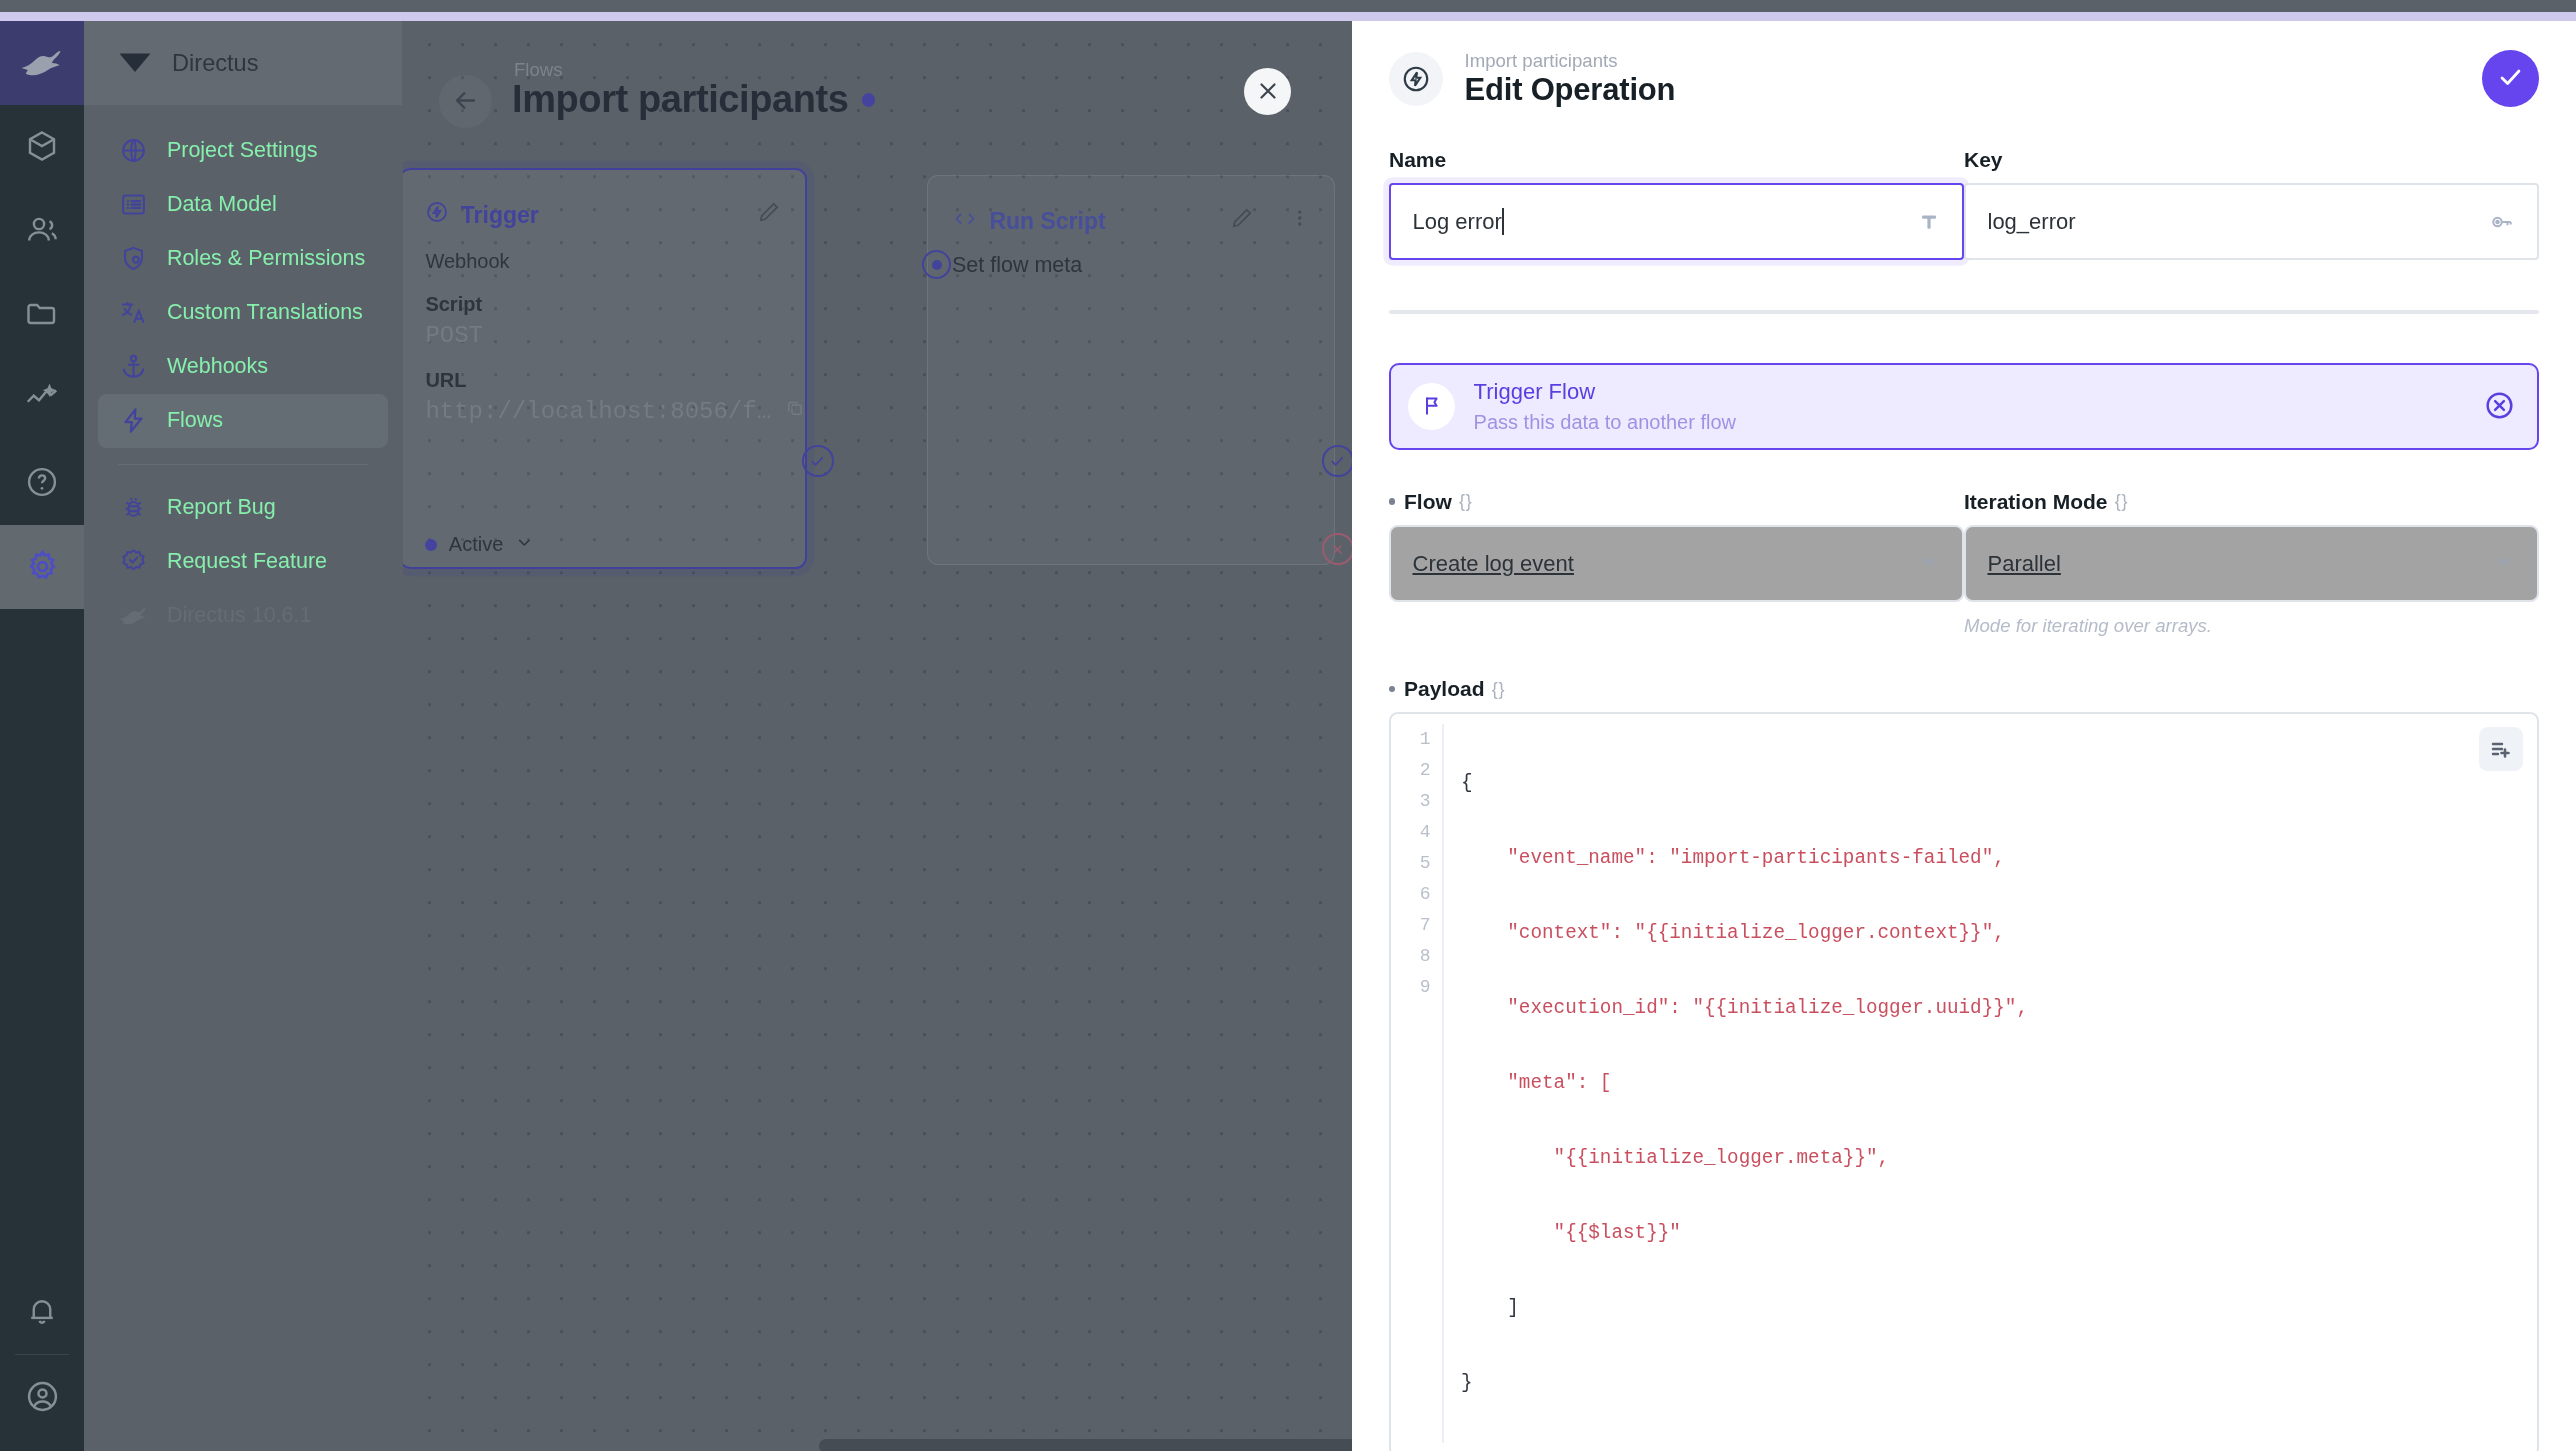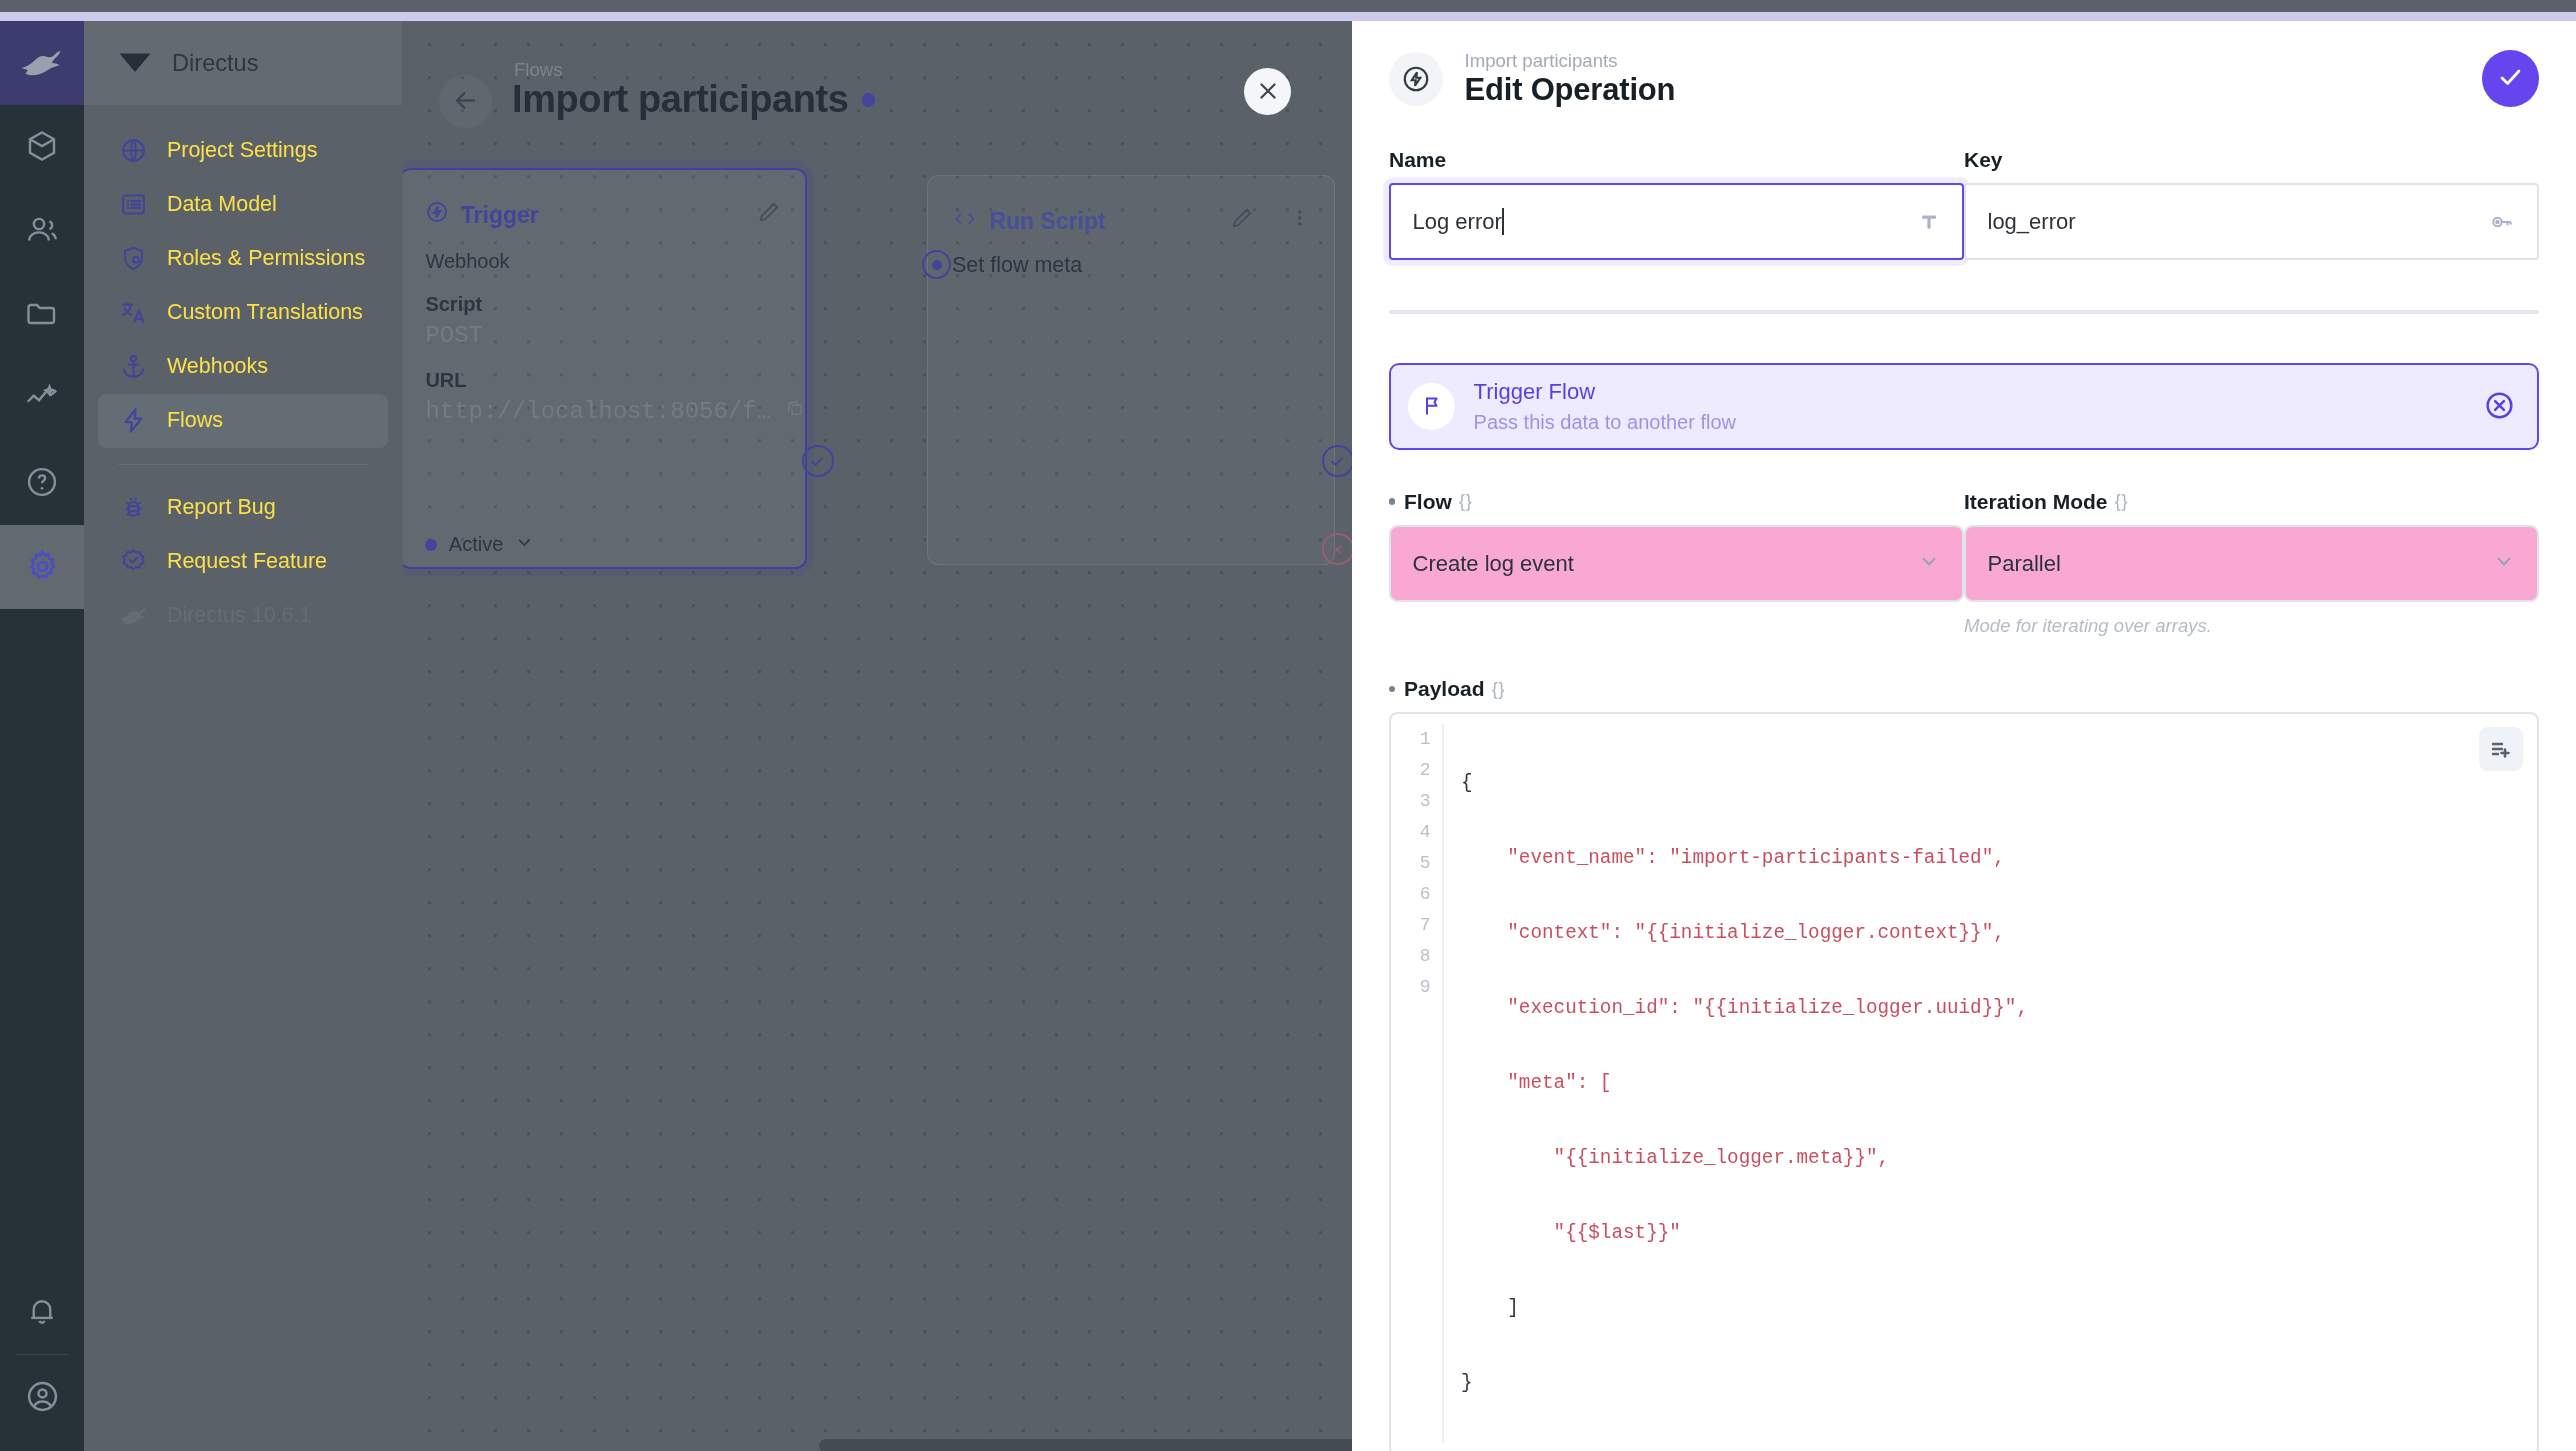--- a/index.html
+++ b/index.html
@@ -44,21 +44,21 @@
   }
   .nav-project {
     height: 84px; display: flex; align-items: center; gap: 20px;
     padding-left: 34px; background: #636a72;
   }
   .nav-project-title { font-size: 23.6px; color: #2f3640; font-weight: 400; }
   .nav-list { padding: 18.6px 14.3px 0 14.3px; }
   .nav-item {
     display: flex; align-items: center; gap: 18.6px;
     height: 54px; padding-left: 20px; border-radius: 8.6px;
-    color: #fde047; font-size: 21.5px;
+    color: #86efac; font-size: 21.5px;
   }
   .nav-item.active { background: #656d74; }
   .nav-item .ic { width: 30px; height: 30px; display: flex; align-items: center; justify-content: center; }
   .nav-item .ic svg { stroke: #42449b; }
   .nav-label { white-space: nowrap; overflow: hidden; text-overflow: ellipsis; }
   .nav-divider { height: 1.4px; background: #656d74; margin: 15.7px 20px 15.7px 20px; }
   .nav-item.muted { color: #656d74; }
   .nav-item.muted .ic svg { stroke: #656d74; }
 
   
@@ -196,23 +196,23 @@
     width: 47px; height: 47px; border-radius: 50%; background: #fff;
     display: flex; align-items: center; justify-content: center; flex: 0 0 auto;
   }
   .banner-txt { margin-left: 18.6px; }
   .banner-title { font-size: 22px; color: #5a3fe0; font-weight: 400; line-height: 1.45; }
   .banner-sub { font-size: 20px; color: #9e93e3; line-height: 1.45; }
   .banner-x { margin-left: auto; }
 
   .select {
     position: relative; height: 77px; border-radius: 8.6px;
-    border: 2.1px solid #dfe3ea; background: #f9a8d4;
+    border: 2.1px solid #dfe3ea; background: #a3a3a3;
     display: flex; align-items: center; padding: 0 21.5px;
-    font-size: 22px; color: #2c3338;
+    font-size: 22px; color: #2c3338; text-decoration: underline;
   }
   .select .val { flex: 1 1 auto; }
   .chev { color: #9aa4b5; font-size: 21.5px; }
 
   
   .editor {
     margin-top: 11.4px; border: 2.1px solid #dfe3ea; border-radius: 8.6px;
     background: #fff; position: relative; overflow: hidden;
     display: flex; padding: 10px 0 11.4px 0;
   }

